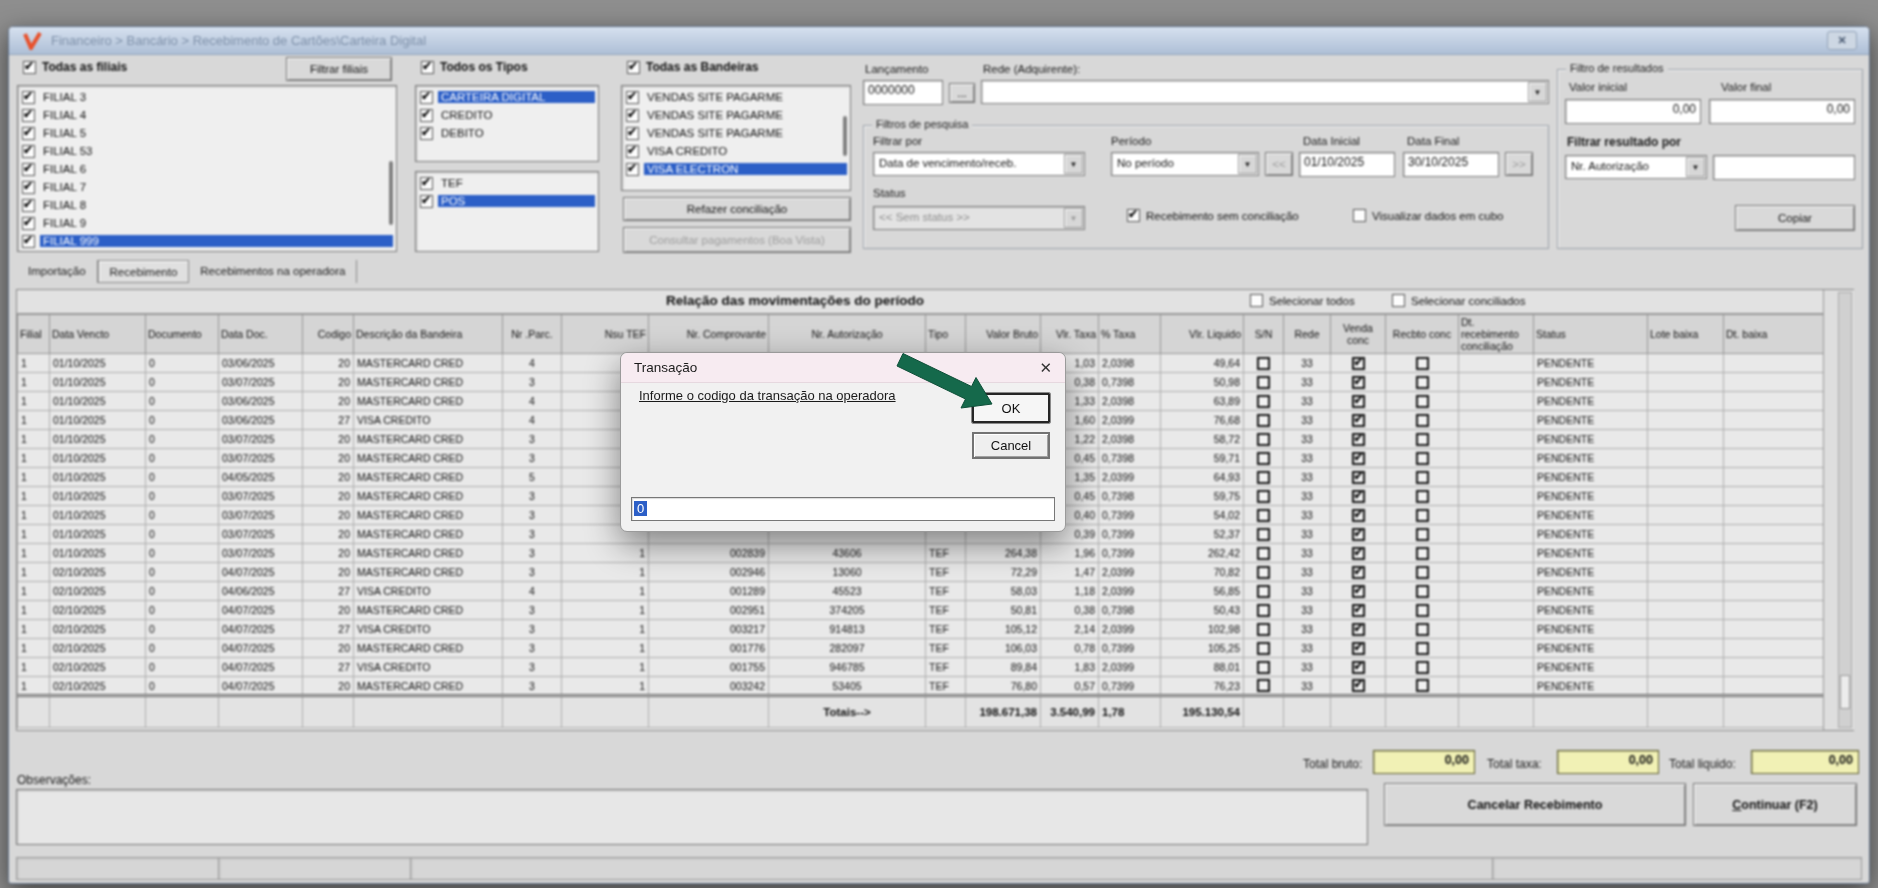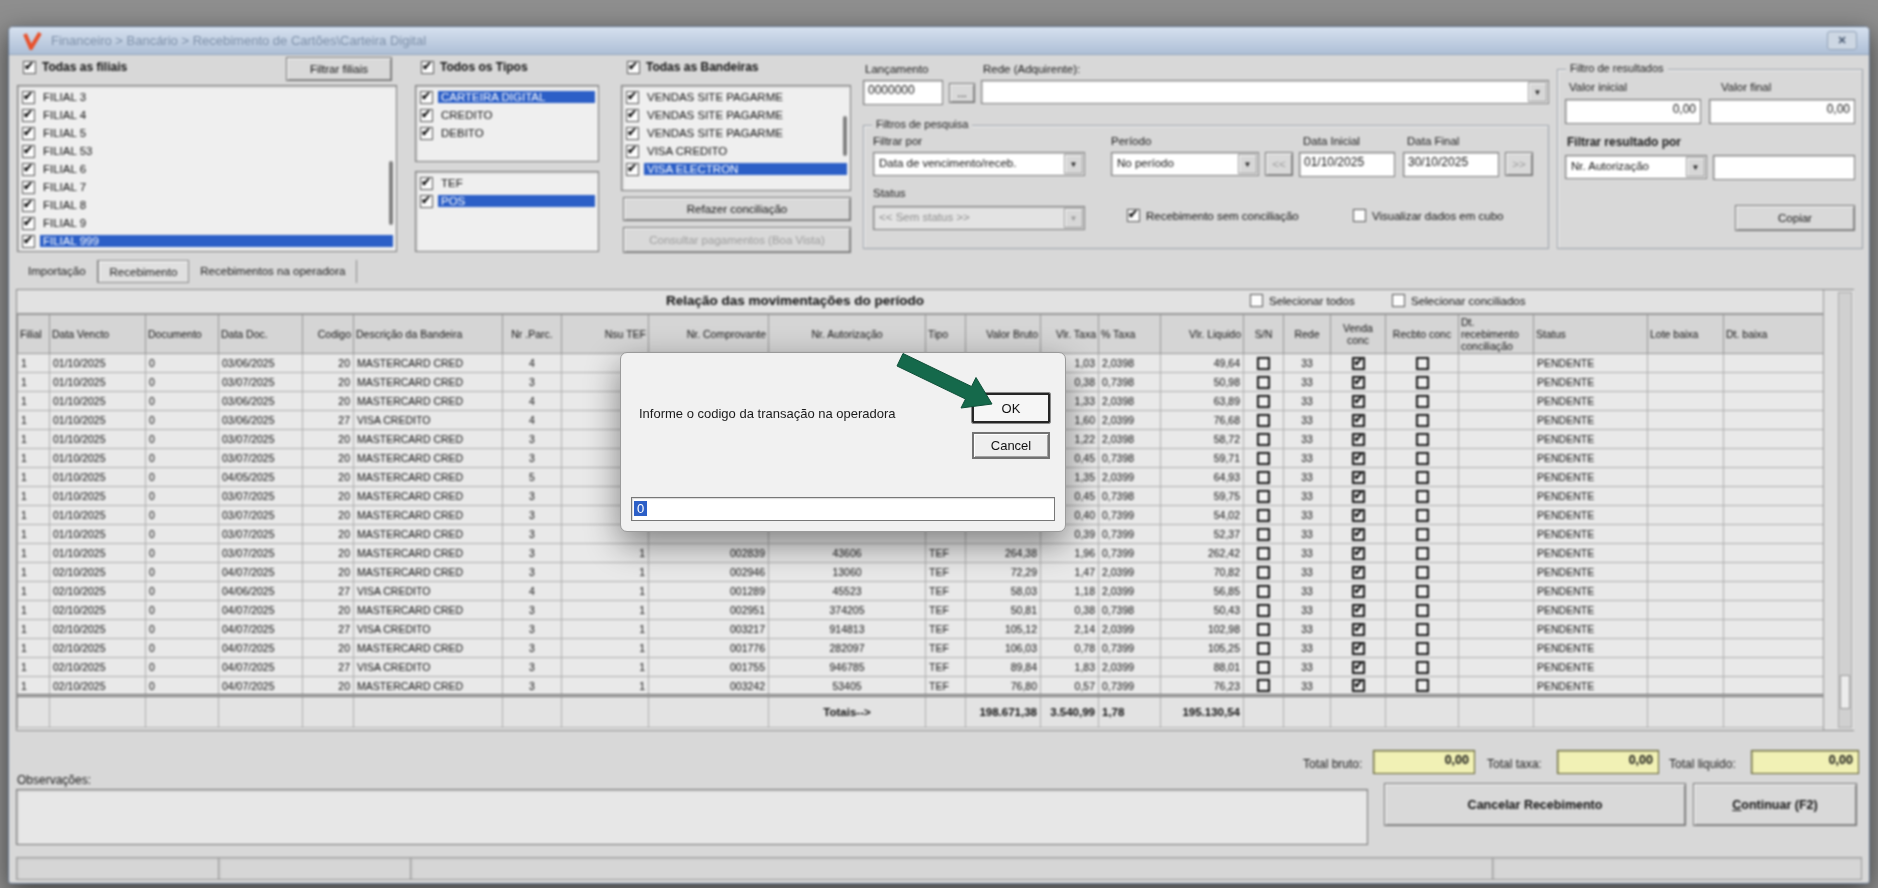--- a/index.html
+++ b/index.html
@@ -119,21 +119,21 @@
            box-shadow:inset 1px 1px 2px rgba(0,0,0,.12); }
 
   
   .dialog { position:absolute; left:620px; top:352px; width:446px; height:180px;
             background:#f1f1f1; border:1px solid #9a9a9a; border-radius:7px;
             box-shadow:0 12px 34px rgba(0,0,0,.45); z-index:50; }
   .dlg-tb { height:30px; background:#f7ebf1; border-bottom:1px solid #e6d8df;
             border-radius:7px 7px 0 0; display:flex; align-items:center;
             padding:0 13px; font-size:13.5px; color:#1a1a1a; }
   .dlg-x { margin-left:auto; font-size:15px; color:#333; line-height:1; }
-  .dlg-msg { position:absolute; left:18px; top:53px; font-size:13px; color:#1a1a1a; }
+  .dlg-msg { position:absolute; left:18px; top:35px; font-size:13px; color:#1a1a1a;text-decoration:underline; }
   .dlg-ok { position:absolute; right:15px; top:40px; width:78px; height:30px;
             background:#f6f6f6; border:2px solid #262626; outline:1px solid #8a8a8a;
             font-size:13px; color:#111; display:flex; align-items:center;
             justify-content:center; border-radius:1px; }
   .dlg-cancel { position:absolute; right:15px; top:79px; width:78px; height:27px;
             background:#efefef; border:2px solid #737373;
             box-shadow:inset 1px 1px 0 #fff, inset -1px -1px 0 #a2a2a2;
             font-size:13px; color:#111; display:flex; align-items:center;
             justify-content:center; }
   .dlg-input { position:absolute; left:10px; right:10px; bottom:10px; height:24px;
@@ -897,20 +897,24 @@
       <div class="scell" style="width:202px"></div>
       <div class="scell" style="width:192px"></div>
       <div class="scell" style="width:1082px"></div>
       <div class="scell" style="flex:1;border-right:none"></div>
     </div>
 
   </div>
 </div>
 
 <div class="dialog">
+  <div class="dlg-tb">
+    <span>Transação</span>
+    <span class="dlg-x">✕</span>
+  </div>
   <div class="dlg-msg">Informe o codigo da transação na operadora</div>
   <div class="dlg-ok">OK</div>
   <div class="dlg-cancel">Cancel</div>
   <div class="dlg-input">
     <span class="selhl">0</span>
   </div>
 </div>
 
 <svg class="arrow-svg">
   <polygon points="897,366 965.5,399 961,408 992,404 976,377.5 971.5,386.5 903,353.5" fill="#15694b" stroke="#0e4f38" stroke-width="1"></polygon>

